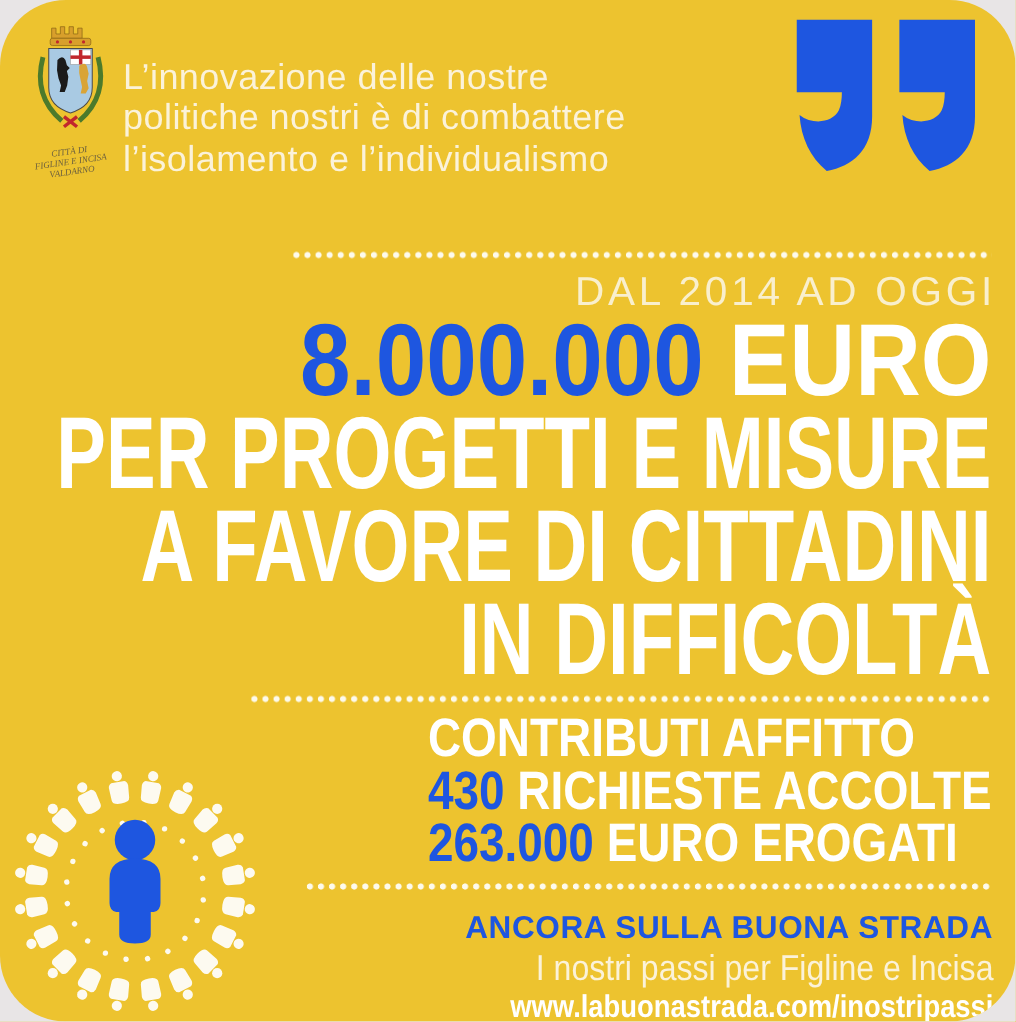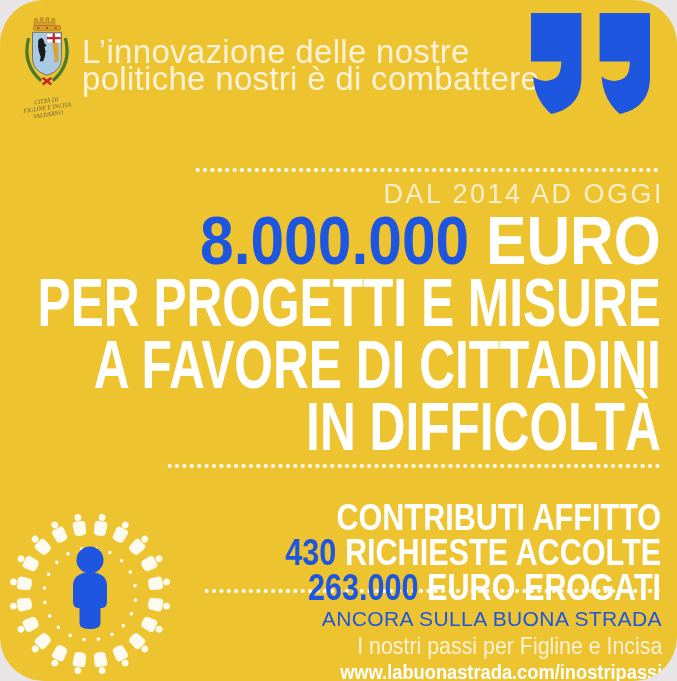--- a/index.html
+++ b/index.html
@@ -7,21 +7,21 @@
     position:relative; width:677px; height:681px; overflow:hidden;
     background:#E8E5E6; font-family:"Liberation Sans", sans-serif;
   }
   .card {
     position:absolute; inset:0; background:#EDC32F;
     border-radius:44px; overflow:hidden;
   }
   
   .quote-text {
     position:absolute; left:82px; top:38px;
-    color:#FBF2D9; font-size:33px; line-height:27.4px; letter-spacing:0.3px;
+    color:#FBF2D9; font-size:24px; line-height:27.4px; letter-spacing:0.3px;
     font-weight:400;
   }
   .quote-svg { position:absolute; left:531px; top:13px; }
   .logo-svg { position:absolute; left:18px; top:12px; }
   
   .dotline {
     position:absolute; height:6px;
     background-image: radial-gradient(circle at 2.6px 3px, #FDFAEC 1.8px, rgba(0,0,0,0) 2.3px);
     background-size:7.4px 6px; background-repeat:repeat-x;
   }
@@ -34,29 +34,29 @@
     font-size:27px; line-height:30px; letter-spacing:2.5px; margin-right:-3px;
     color:#F9EFCD; font-weight:400; white-space:nowrap;
   }
   .hline {
     font-weight:700; font-size:68px; line-height:62px; white-space:nowrap;
     transform:scaleX(0.73); transform-origin:right center; color:#FFFFFF;
   }
   .hline.amount { transform:scaleX(0.89); }
   .blue { color:#1E56E0; }
   
-  .contrib { position:absolute; right:16px; top:500px; text-align:right; }
+  .contrib { position:absolute; right:16px; top:474px; }
   .cline {
     font-weight:700; font-size:36px; line-height:35px; white-space:nowrap;
     transform:scaleX(0.85); transform-origin:right center; color:#FFFFFF;
   }
   
   .footer { position:absolute; right:15px; top:606px; text-align:right; }
   .tagline {
-    color:#1E56E0; font-weight:400; font-size:21px; line-height:26px;
+    color:#1E56E0; font-weight:700; font-size:21px; line-height:26px;
     letter-spacing:0.4px; white-space:nowrap;
   }
   .subtitle {
     color:#FBF2D9; font-size:24px; line-height:28px; white-space:nowrap;
     transform:scaleX(0.89); transform-origin:right center; font-weight:400;
   }
   .url {
     color:#FFFFFF; font-weight:700; font-size:21px; line-height:23px;
     white-space:nowrap; transform:scaleX(0.87); transform-origin:right center;
   }
@@ -97,20 +97,21 @@
       <g class="logo-caption" transform="rotate(-8 30 96)" fill="#6B5F3E" font-size="6.2" text-anchor="middle">
         <text x="30" y="92">CITTÀ DI</text>
         <text x="30" y="99">FIGLINE E INCISA</text>
         <text x="30" y="106">VALDARNO</text>
       </g>
     </svg>
 
     <div class="quote-text">
       <div>L’innovazione delle nostre</div>
       <div>politiche nostri è di combattere</div>
+      <div>l’isolamento e l’individualismo</div>
     </div>
 
     <svg class="quote-svg" width="119" height="102" viewBox="0 0 118 101" fill="#1E56E0">
       <path d="M0 0 H50 V64 C50 86 37 97 20 100 C9 91 3 78 2 63 C11 70 24 68 28 60 C29.5 56.6 30 52 30 48 H0 Z"></path>
       <path transform="translate(68 0)" d="M0 0 H50 V64 C50 86 37 97 20 100 C9 91 3 78 2 63 C11 70 24 68 28 60 C29.5 56.6 30 52 30 48 H0 Z"></path>
     </svg>
 
     <div class="dotline dot1"></div>
     <div class="dotline dot2"></div>
     <div class="dotline dot3"></div>

